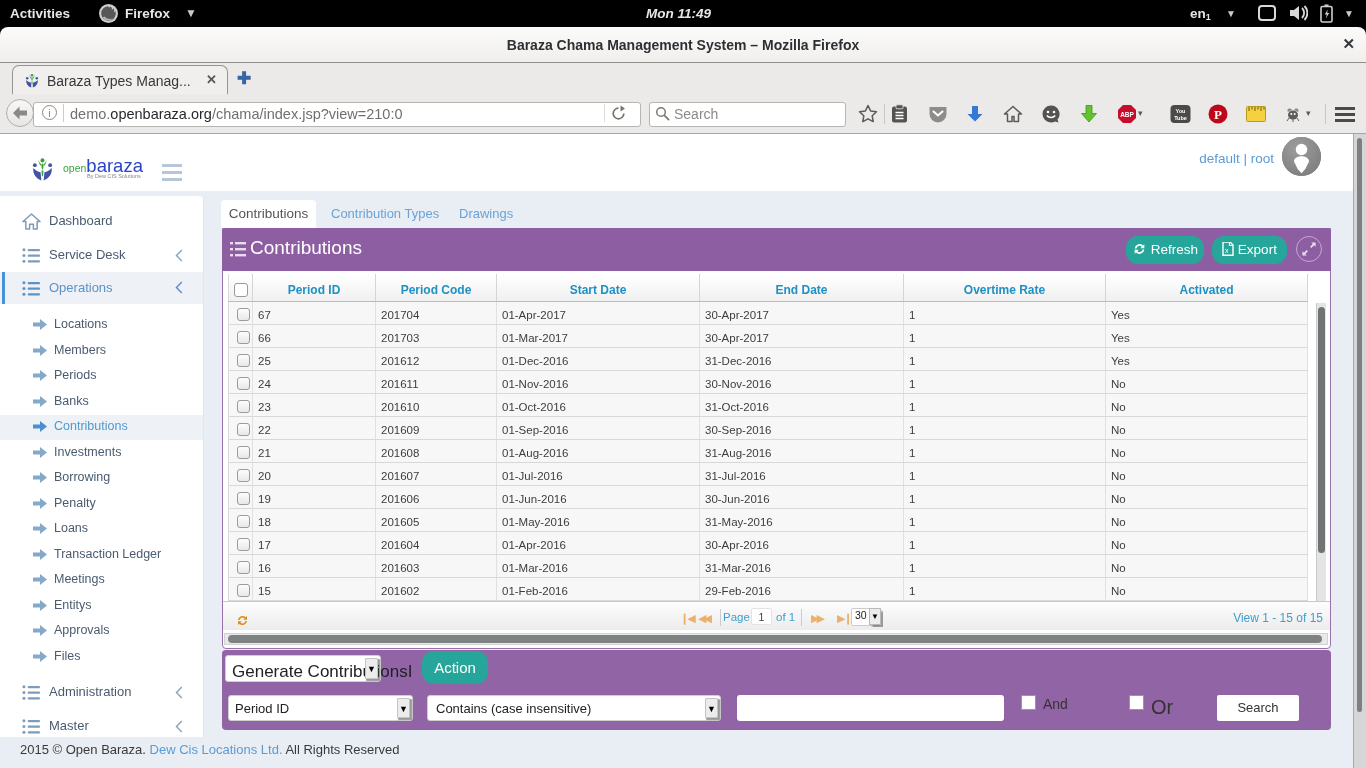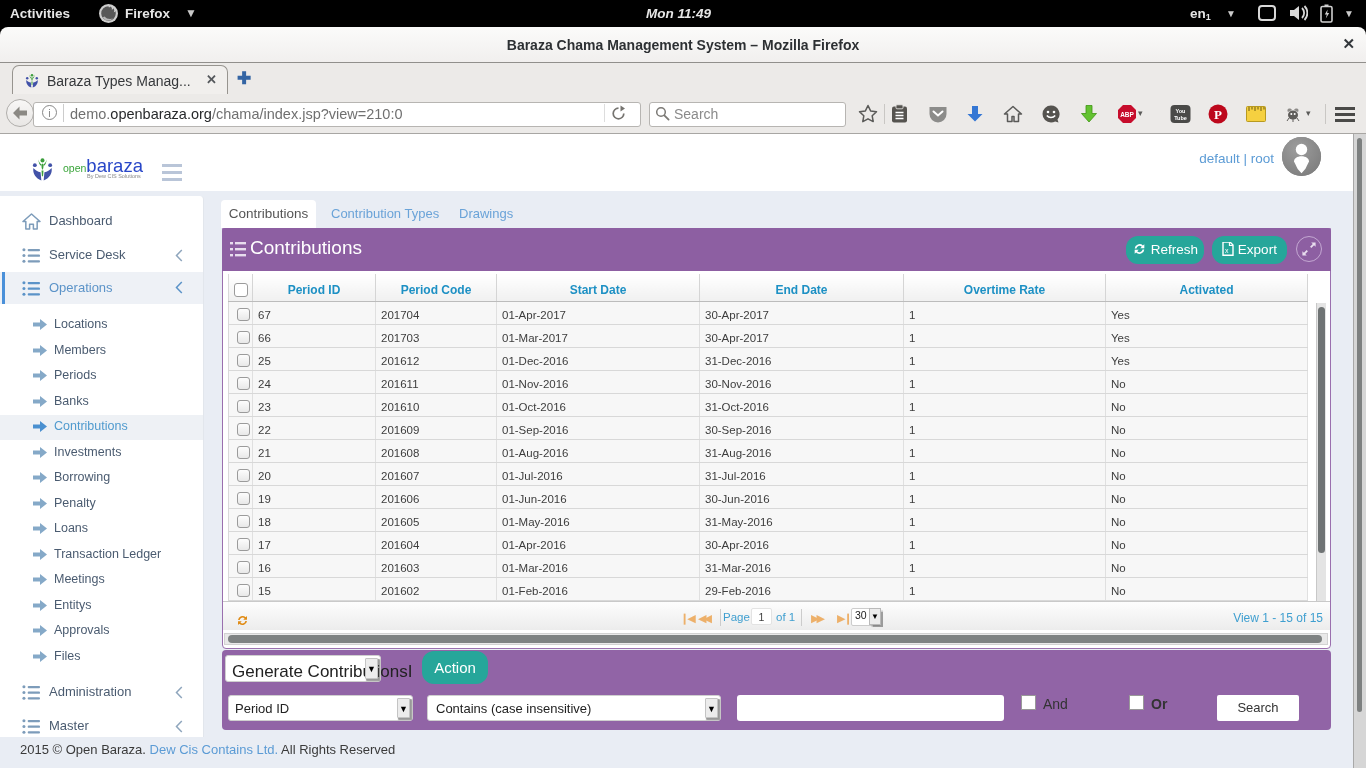--- a/index.html
+++ b/index.html
@@ -644,20 +644,20 @@
           <span style="position:absolute; right:2px; top:2px; width:13px; height:20px; background:#ececec; border:1px solid #c4c4c4; box-shadow:1.5px 1.5px 1px rgba(70,70,70,0.55); border-radius:1px; text-align:center; font-size:9px; line-height:20px; color:#000;">▼</span>
         </div>
       <div class="abs" style="left:205px; top:45px; width:294px; height:26px; background:#fff; border:1px solid #cfcfcf; border-radius:3px; font-size:13px; color:#222;">
           <span style="position:absolute; left:8px; top:5px;">Contains (case insensitive)</span>
           <span style="position:absolute; right:2px; top:2px; width:13px; height:20px; background:#ececec; border:1px solid #c4c4c4; box-shadow:1.5px 1.5px 1px rgba(70,70,70,0.55); border-radius:1px; text-align:center; font-size:9px; line-height:20px; color:#000;">▼</span>
         </div>
       <div class="abs" style="left:515px; top:45px; width:267px; height:26px; background:#fff; border-radius:3px;"></div>
       <div class="abs" style="left:799px; top:45px; width:15px; height:15px; background:#fff; border:1px solid #999;"></div>
       <div class="abs" style="left:821px; top:46px; font-size:14px; color:#333;">And</div>
       <div class="abs" style="left:907px; top:45px; width:15px; height:15px; background:#fff; border:1px solid #999;"></div>
-      <div class="abs" style="left:929px; top:46px; font-size:14px; color:#333;font-weight:bold;">Or</div>
+      <div class="abs" style="left:929px; top:46px; font-size:20px; color:#333;">Or</div>
       <div class="abs" style="left:995px; top:45px; width:82px; height:26px; background:#fff; border-radius:2px; text-align:center; line-height:26px; font-size:13px; color:#333;">Search</div>
     </div>
   </div>
-  <div id="footer" class="abs"><span style="margin-left:20px;">2015 © Open Baraza. <span style="color:#5b9bd5;">Dew Cis Contains Ltd.</span> All Rights Reserved</span></div>
+  <div id="footer" class="abs"><span style="margin-left:20px;">2015 © Open Baraza. <span style="color:#5b9bd5;">Dew Cis Locations Ltd.</span> All Rights Reserved</span></div>
 </div>
 <div id="pgscroll" class="abs"></div>
 <div id="pgthumb" class="abs"></div>
 
 </body></html>

